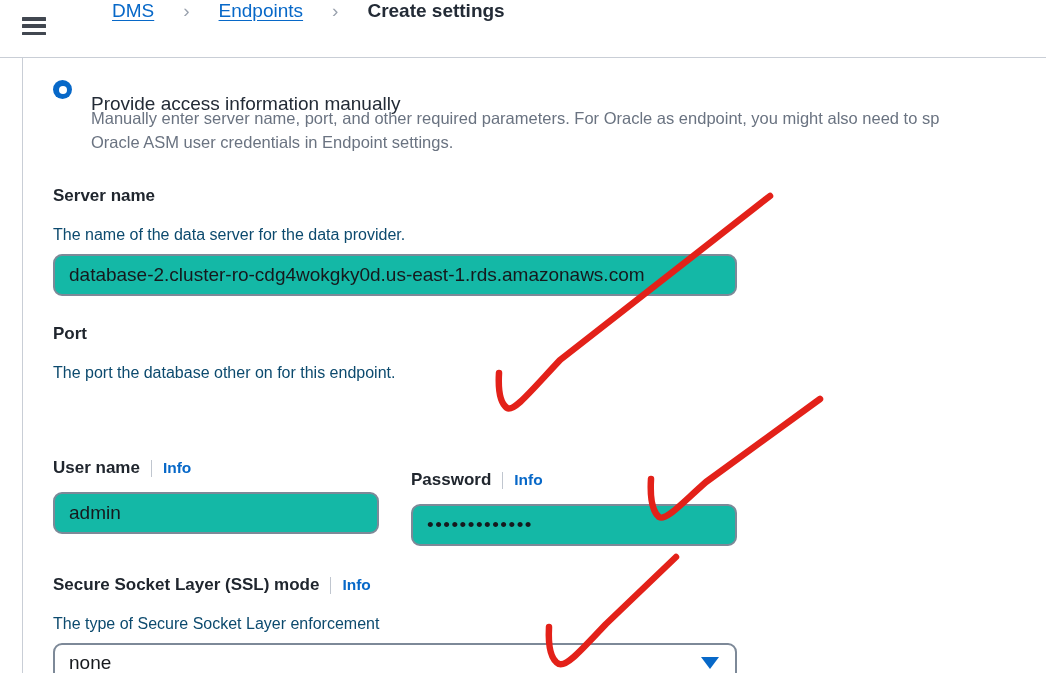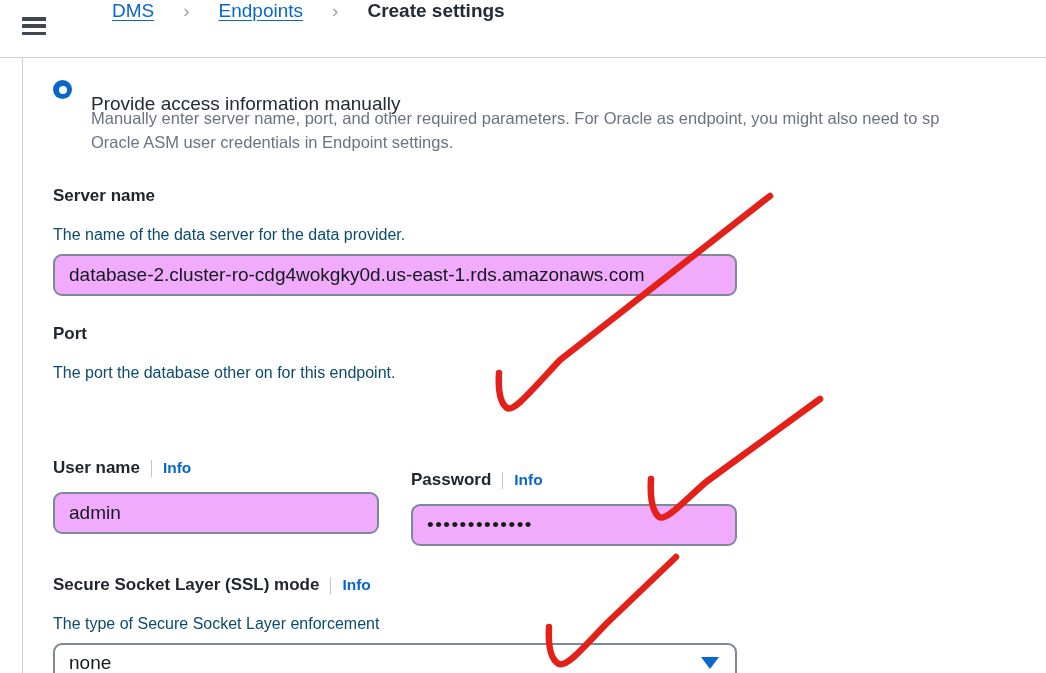--- a/index.html
+++ b/index.html
@@ -87,21 +87,21 @@
   }
   .info-link {
     font-size: 15.5px; font-weight: bold; color: #0768c8;
     text-decoration: none; cursor: pointer;
   }
   .field-desc {
     font-size: 16px; color: #0c4a6e; margin-top: 20px; white-space: nowrap;
   }
   .input-box {
     margin-top: 10px; height: 42px; border: 2px solid #7d8998;
-    border-radius: 9px; background: #f0abfc;
+    border-radius: 9px; background: #14b8a6;
     display: flex; align-items: center; padding: 0 14px;
     overflow: hidden;
   }
   .input-val {
     font-size: 19px; color: #16191d; white-space: nowrap;
     overflow: hidden;
   }
   .pwd-dots {
     font-size: 19px; color: #16191d; letter-spacing: 1.5px;
     white-space: nowrap;

